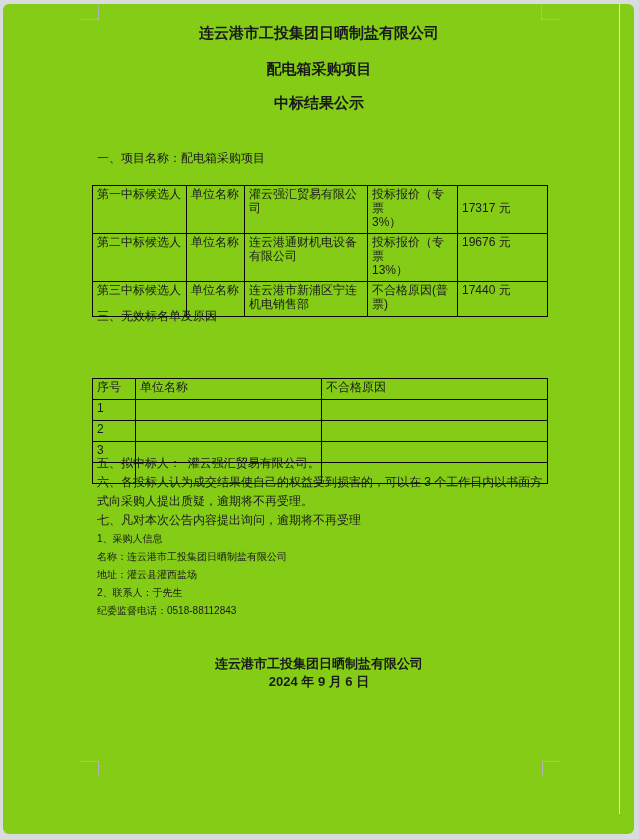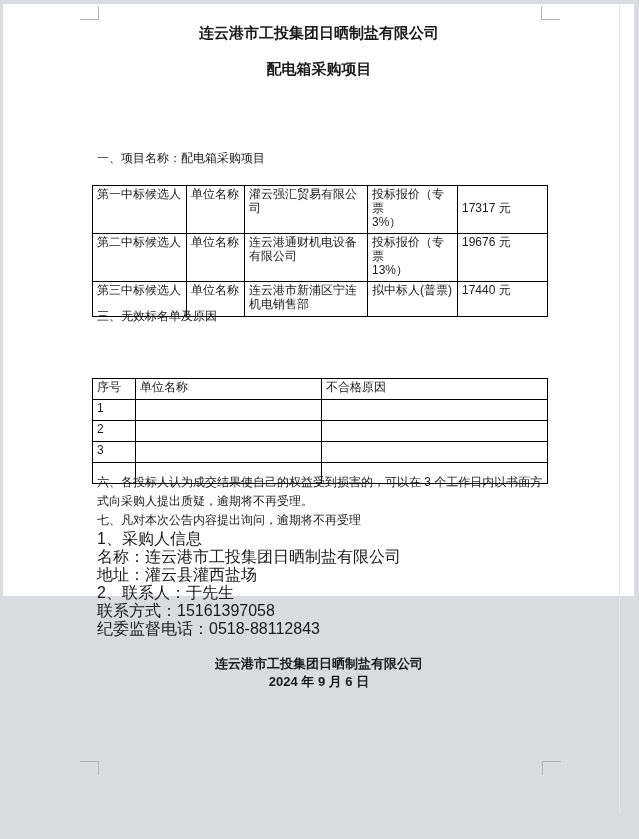--- a/index.html
+++ b/index.html
@@ -6,22 +6,23 @@
     margin: 0; padding: 0;
     width: 639px; height: 839px;
     background: #d9dbdf;
     font-family: "Liberation Sans", "DejaVu Sans", sans-serif;
     color: #1a1a1a;
     overflow: hidden;
   }
   .page {
     position: absolute;
     left: 3px; top: 4px;
-    width: 631px; height: 592px;
-    background: #ffffff;
+    width: 631px; height: 830px;
+    background: #84cc16;
+    border-radius: 6px;
   }
   
   .edge-line {
     position: absolute;
     left: 616px; top: 0;
     width: 1px; height: 810px;
     background: #e2e5e9;
   }
   
   .crop { position: absolute; width: 18px; height: 13px; }
@@ -79,21 +80,21 @@
   .candidates-table td { height: 29px; }
   .invalid-table { top: 330px; margin-top: 44px; }
   .invalid-table td { height: 15px; }
 
   .contact {
     position: absolute;
     left: 94px; top: 526px; width: 444px;
   }
   .contact p {
     margin: 0;
-    font-size: 16px;
+    font-size: 10px;
     line-height: 18px;
     white-space: pre-wrap;
   }
   .footer {
     position: absolute;
     left: 94px; top: 651px; width: 444px;
     text-align: center;
   }
   .footer p {
     margin: 0;
@@ -109,20 +110,21 @@
 <div class="page">
 
   <div class="edge-line"></div>
   <div class="crop crop-tl"></div>
   <div class="crop crop-tr"></div>
   <div class="crop crop-bl"></div>
   <div class="crop crop-br"></div>
 
   <div class="title t1">连云港市工投集团日晒制盐有限公司</div>
   <div class="title t2">配电箱采购项目</div>
+  <div class="title t3">中标结果公示</div>
 
   <p class="line s1">一、项目名称：配电箱采购项目</p>
 
   <table class="candidates-table">
     <colgroup>
       <col style="width:94px">
         <col style="width:58px">
         <col style="width:123px">
         <col style="width:90px">
         <col style="width:90px">
@@ -141,21 +143,21 @@
         <td>单位名称</td>
         <td>连云港通财机电设备有限公司</td>
         <td>投标报价（专票
 13%）</td>
         <td>19676 元</td>
       </tr>
       <tr>
         <td>第三中标候选人</td>
         <td>单位名称</td>
         <td>连云港市新浦区宁连机电销售部</td>
-        <td>拟中标人(普票)</td>
+        <td>不合格原因(普票)</td>
         <td>17440 元</td>
       </tr>
     </tbody>
   </table>
 
   <p class="line s3">三、无效标名单及原因</p>
 
   <table class="invalid-table">
     <colgroup>
       <col style="width:43px">
@@ -184,29 +186,29 @@
         <td></td>
       </tr>
       <tr>
         <td></td>
         <td></td>
         <td></td>
       </tr>
     </tbody>
   </table>
 
+  <p class="line s5">五、拟中标人：  灌云强汇贸易有限公司。</p>
   <p class="line s6">六、各投标人认为成交结果使自己的权益受到损害的，可以在 3 个工作日内以书面方式向采购人提出质疑，逾期将不再受理。</p>
   <p class="line s7">七、凡对本次公告内容提出询问，逾期将不再受理</p>
 
   <div class="contact">
     <p>1、采购人信息</p>
     <p>名称：连云港市工投集团日晒制盐有限公司</p>
     <p>地址：灌云县灌西盐场</p>
     <p>2、联系人：于先生</p>
-    <p>联系方式：15161397058</p>
     <p>纪委监督电话：0518-88112843</p>
   </div>
 
   <div class="footer">
     <p>连云港市工投集团日晒制盐有限公司</p>
     <p>2024 年 9 月 6 日</p>
   </div>
 
 </div>
 

